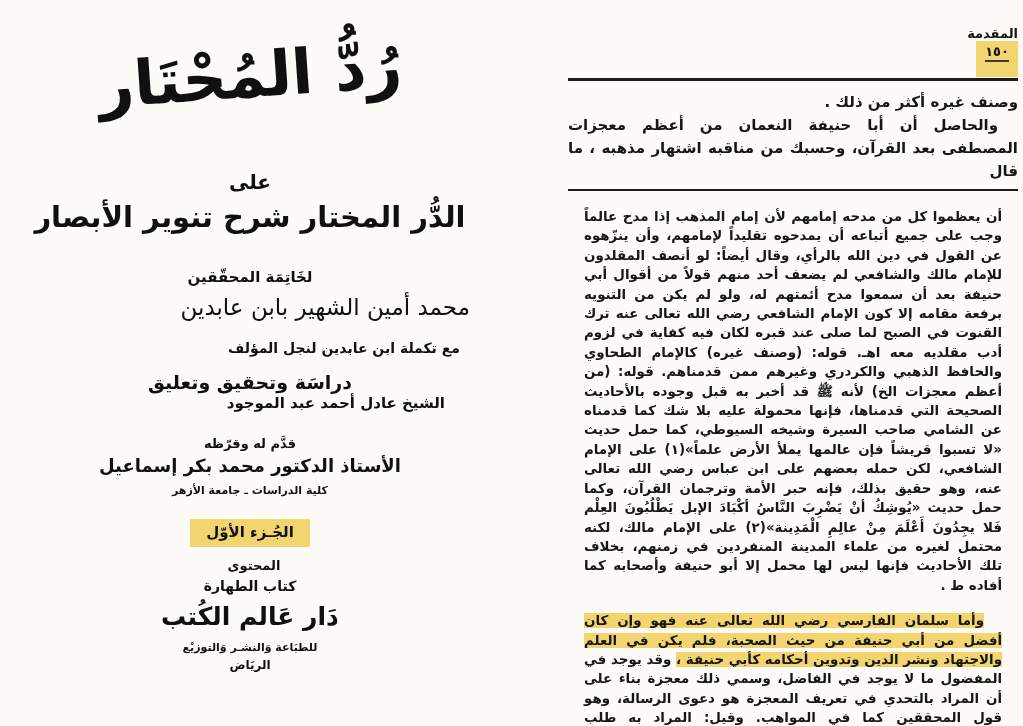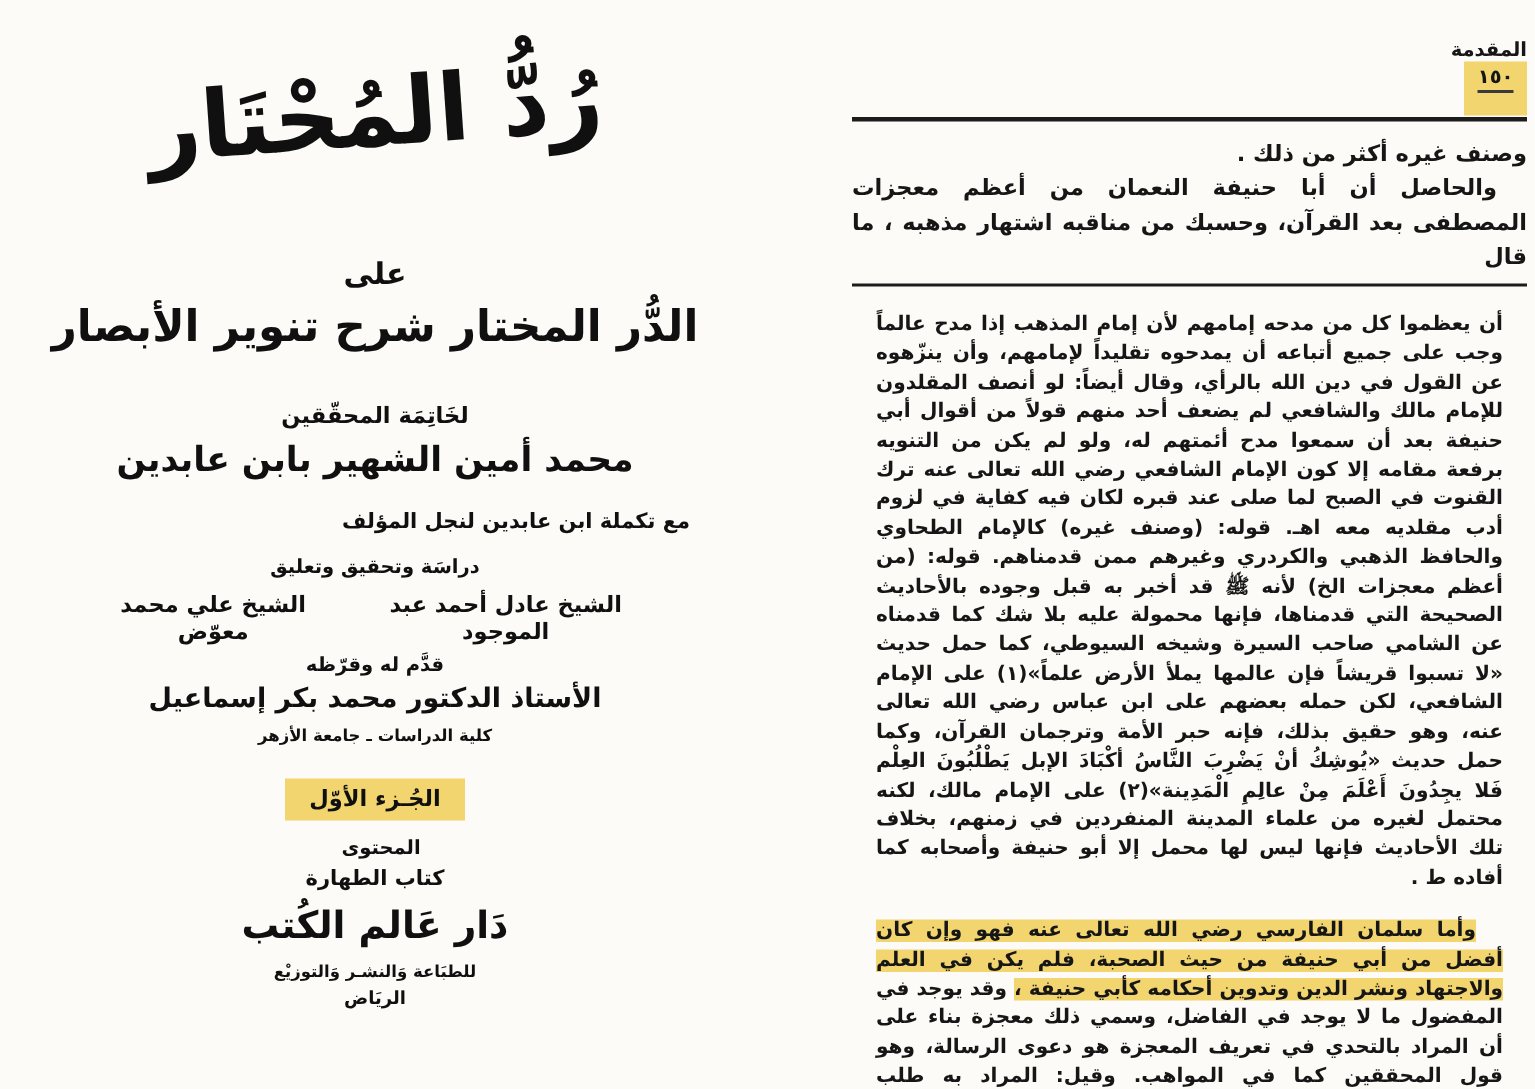--- a/index.html
+++ b/index.html
@@ -11,23 +11,23 @@
   }
   .spread{position:relative;width:1023px;height:726px;background:#fcfbf8;}
 
   
   .lp{position:absolute;direction:rtl;text-align:center;color:#101010;}
   .lp-title{left:40px;top:26px;width:420px;font-size:62px;font-weight:bold;
             transform:rotate(-4deg);letter-spacing:1px;line-height:1.6;}
   .lp-ala{left:40px;top:170px;width:420px;font-size:20px;font-weight:bold;}
   .lp-subtitle{left:25px;top:200px;width:450px;font-size:29px;font-weight:bold;}
   .lp-honorific{left:40px;top:268px;width:420px;font-size:15px;font-weight:bold;}
-  .lp-author{left:30px;top:294px;width:440px;font-size:23px;font-weight:bold;}
+  .lp-author{left:30px;top:294px;width:440px;font-size:23px;font-weight:normal;text-align:right;}
   .lp-takmila{left:40px;top:340px;width:420px;font-size:14px;font-weight:bold;text-align:right;}
-  .lp-study{left:40px;top:371px;width:420px;font-size:13px;font-weight:bold;}
+  .lp-study{left:40px;top:371px;width:420px;font-size:19px;font-weight:bold;}
   .lp-editors{left:55px;top:394px;width:390px;display:flex;direction:rtl;
               justify-content:space-between;font-size:15px;font-weight:bold;}
   .lp-presented{left:40px;top:436px;width:420px;font-size:13px;font-weight:bold;}
   .lp-presenter{left:40px;top:455px;width:420px;font-size:18px;font-weight:bold;}
   .lp-affil{left:40px;top:484px;width:420px;font-size:11px;font-weight:bold;}
   .lp-volume-row{left:0;top:519px;width:500px;}
   .volume-badge{display:inline-block;background:#f2d56e;padding:4px 16px 6px;
                 font-size:15px;font-weight:bold;}
   .lp-contents-h{left:44px;top:558px;width:420px;font-size:13px;font-weight:bold;}
   .lp-contents-i{left:40px;top:578px;width:420px;font-size:14px;font-weight:bold;}
@@ -69,21 +69,20 @@
   <div class="lp lp-honorific">لخَاتِمَة المحقّقين</div>
 
   <div class="lp lp-author">محمد أمين الشهير بابن عابدين</div>
 
   <div class="lp lp-takmila">مع تكملة ابن عابدين لنجل المؤلف</div>
 
   <div class="lp lp-study">دراسَة وتحقيق وتعليق</div>
 
   <div class="lp lp-editors">
     <span>الشيخ عادل أحمد عبد الموجود</span>
-    <span>الشيخ علي محمد معوّض</span>
   </div>
 
   <div class="lp lp-presented">قدَّم له وقرّظه</div>
 
   <div class="lp lp-presenter">الأستاذ الدكتور محمد بكر إسماعيل</div>
 
   <div class="lp lp-affil">كلية الدراسات ـ جامعة الأزهر</div>
 
   <div class="lp lp-volume-row">
     <span class="volume-badge">الجُـزء الأوّل</span>

